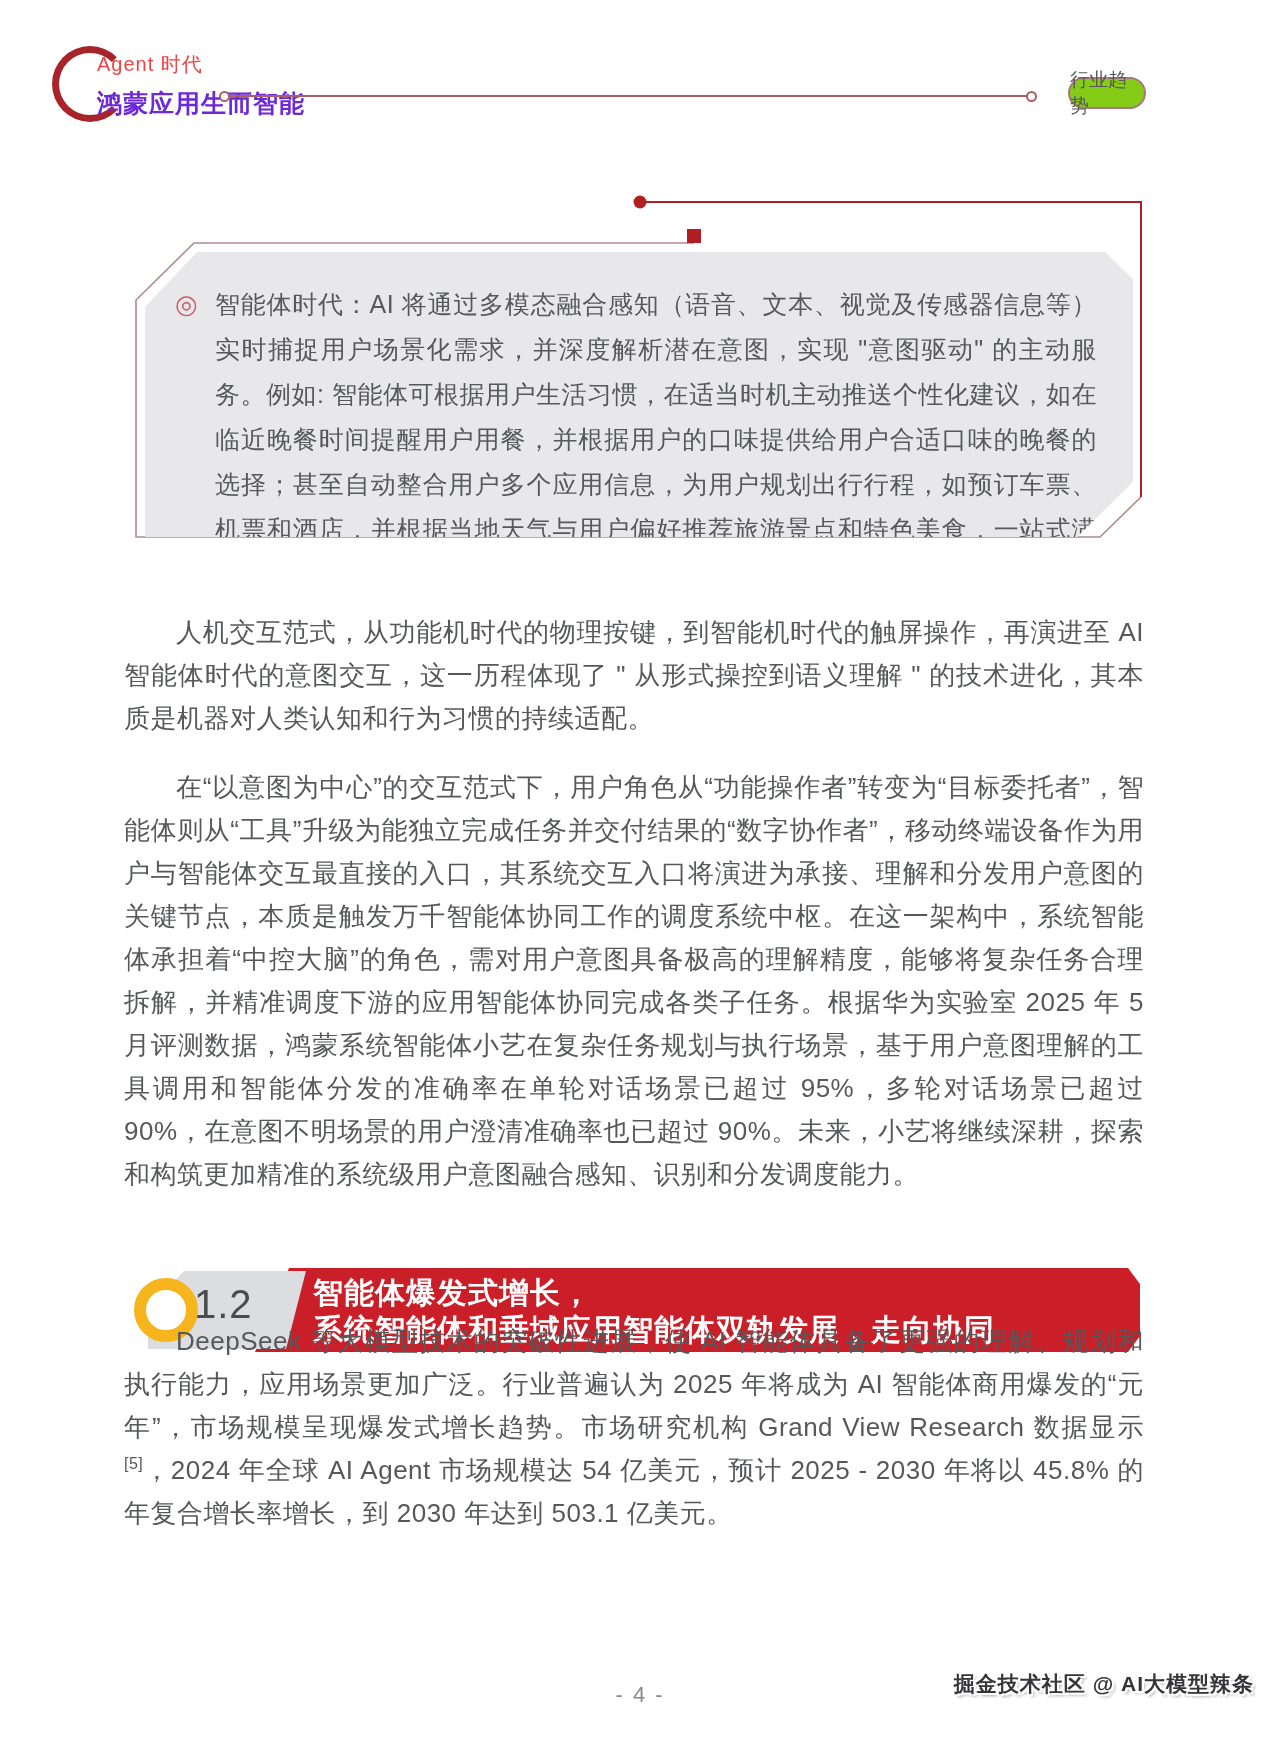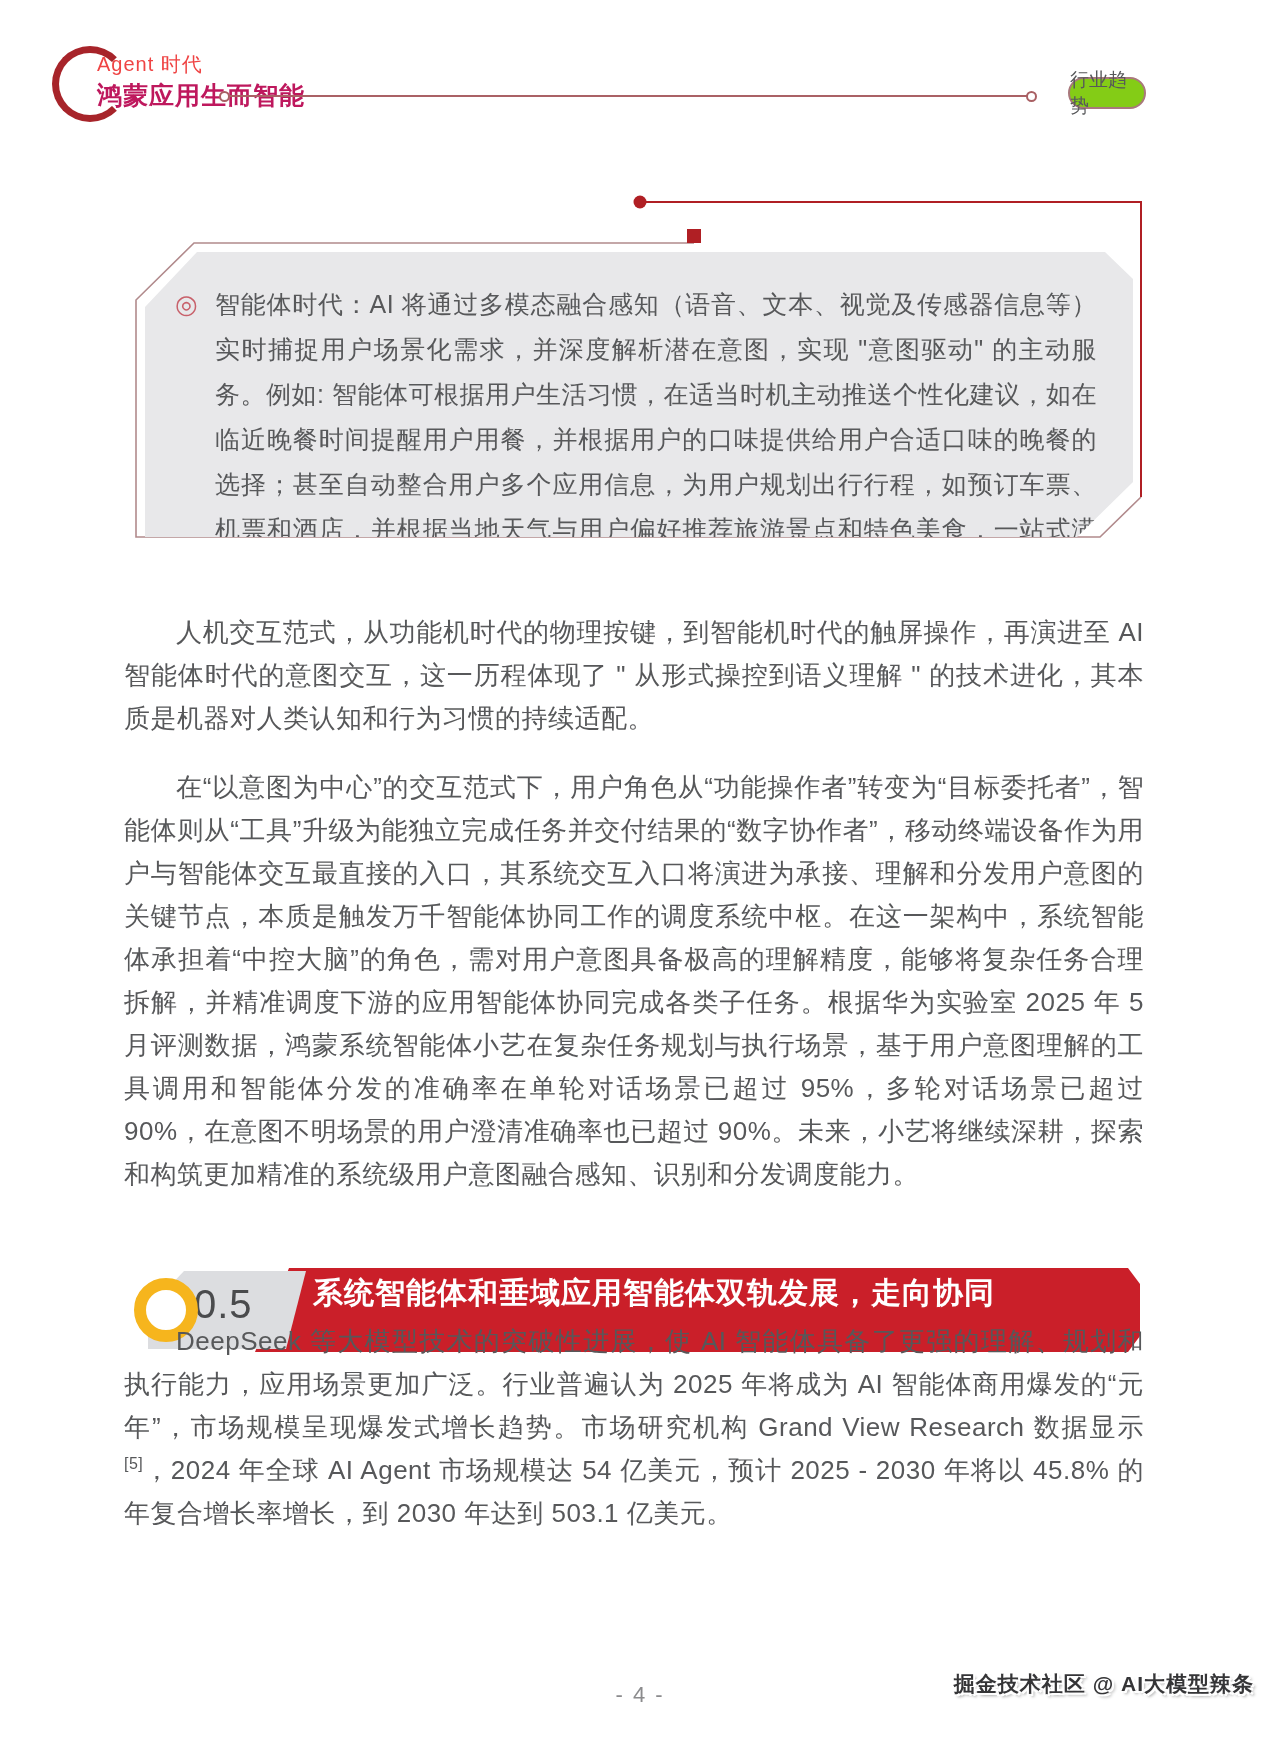--- a/index.html
+++ b/index.html
@@ -9,21 +9,21 @@
     color:#57585a;overflow:hidden;
   }
   
   .hdr{position:absolute;left:0;top:0;width:1280px;height:130px;}
   .logo-arc{
     position:absolute;left:52px;top:46px;width:62px;height:62px;
     border:7px solid #a7242a;border-right-color:transparent;border-radius:50%;
   }
   .logo-text{position:absolute;left:97px;top:52px;line-height:1.2;}
   .logo-title{font-size:20px;color:#ef4444;letter-spacing:1px;}
-  .logo-subtitle{font-size:25px;font-weight:bold;color:#be185d;letter-spacing:1px;margin-top:4px;}
+  .logo-subtitle{font-size:25px;font-weight:bold;color:#6d28d9;letter-spacing:1px;margin-top:12px;}
   .hdr-ring{
     position:absolute;width:7px;height:7px;border:2px solid #a96064;border-radius:50%;
     background:#fff;top:91px;
   }
   .hdr-ring.start{left:219px;}
   .hdr-ring.end{left:1026px;}
   .hdr-line{position:absolute;left:229px;top:95px;width:798px;height:0;border-top:2px solid #aa6165;}
   .hdr-badge{
     position:absolute;left:1040px;top:77px;width:74px;height:28px;
     border:2px solid #a9787c;border-radius:16px;display:flex;align-items:center;justify-content:center;
@@ -114,23 +114,24 @@
     <div class="callout-bullet">◎</div>
     <div class="callout-text">智能体时代：AI 将通过多模态融合感知（语音、文本、视觉及传感器信息等）实时捕捉用户场景化需求，并深度解析潜在意图，实现 "意图驱动" 的主动服务。例如: 智能体可根据用户生活习惯，在适当时机主动推送个性化建议，如在临近晚餐时间提醒用户用餐，并根据用户的口味提供给用户合适口味的晚餐的选择；甚至自动整合用户多个应用信息，为用户规划出行行程，如预订车票、机票和酒店，并根据当地天气与用户偏好推荐旅游景点和特色美食，一站式满足用户的出行需求。</div>
   </div>
 </div>
 
 <p class="para" id="para1">人机交互范式，从功能机时代的物理按键，到智能机时代的触屏操作，再演进至 AI 智能体时代的意图交互，这一历程体现了 " 从形式操控到语义理解 " 的技术进化，其本质是机器对人类认知和行为习惯的持续适配。</p>
 <p class="para" id="para2">在“以意图为中心”的交互范式下，用户角色从“功能操作者”转变为“目标委托者”，智能体则从“工具”升级为能独立完成任务并交付结果的“数字协作者”，移动终端设备作为用户与智能体交互最直接的入口，其系统交互入口将演进为承接、理解和分发用户意图的关键节点，本质是触发万千智能体协同工作的调度系统中枢。在这一架构中，系统智能体承担着“中控大脑”的角色，需对用户意图具备极高的理解精度，能够将复杂任务合理拆解，并精准调度下游的应用智能体协同完成各类子任务。根据华为实验室 2025 年 5 月评测数据，鸿蒙系统智能体小艺在复杂任务规划与执行场景，基于用户意图理解的工具调用和智能体分发的准确率在单轮对话场景已超过 95%，多轮对话场景已超过 90%，在意图不明场景的用户澄清准确率也已超过 90%。未来，小艺将继续深耕，探索和构筑更加精准的系统级用户意图融合感知、识别和分发调度能力。</p>
 
 <div class="section">
   <div class="section-banner">
+    <div class="section-line">智能体爆发式增长，</div>
     <div class="section-line">系统智能体和垂域应用智能体双轨发展，走向协同</div>
   </div>
   <div class="section-chip"></div>
-  <div class="section-num">0.5</div>
+  <div class="section-num">1.2</div>
   <div class="section-ring"></div>
 </div>
 
 <p class="para" id="para3"><span>DeepSeek 等大模型技术的突破性进展，使 AI 智能体具备了更强的理解、规划和执行能力，应用场景更加广泛。行业普遍认为 2025 年将成为 AI 智能体商用爆发的“元年”，市场规模呈现爆发式增长趋势。市场研究机构 Grand View Research 数据显示 </span><sup>[5]</sup><span>，2024 年全球 AI Agent 市场规模达 54 亿美元，预计 2025 - 2030 年将以 45.8% 的年复合增长率增长，到 2030 年达到 503.1 亿美元。</span></p>
 
 <div class="page-num">- 4 -</div>
 <div class="watermark">掘金技术社区 @ AI大模型辣条</div>
 
 </body></html>

